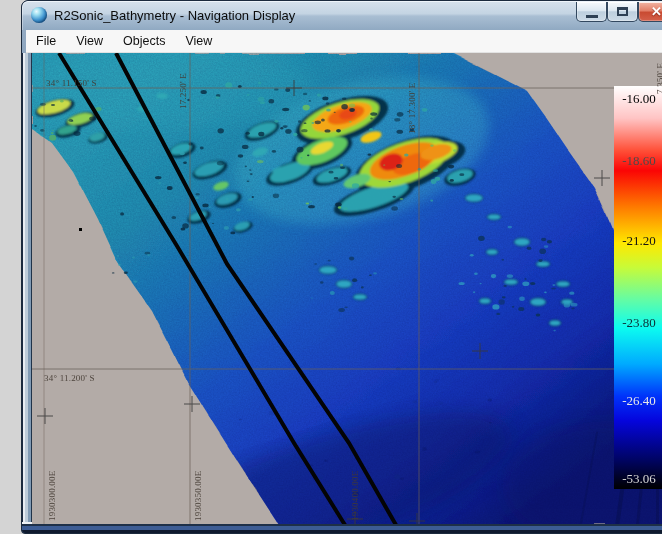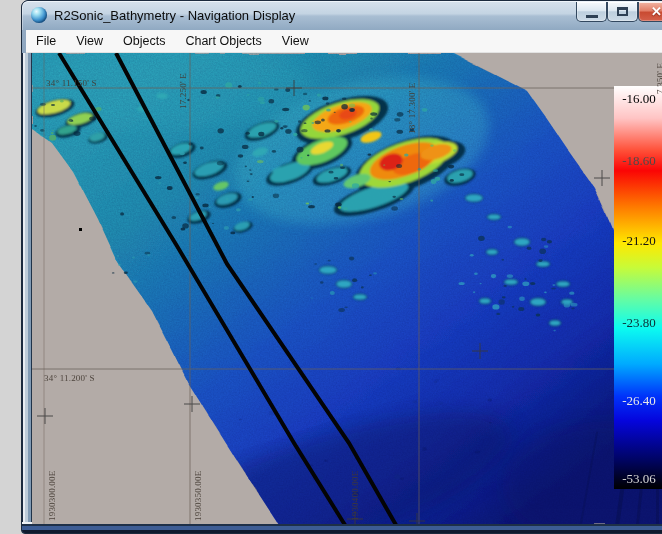--- a/index.html
+++ b/index.html
@@ -94,21 +94,20 @@
     <div class="winbtn" id="btn-close">
         <span>✕</span>
       </div>
   </div>
 
   <div id="body-frame">
     <div id="menubar">
         <div class="mi">File</div>
         <div class="mi">View</div>
         <div class="mi">Objects</div>
-        <div class="mi">Chart Objects</div>
         <div class="mi">View</div>
       </div>
     <div class="band" id="band-l"></div>
     <div class="band" id="band-r"></div>
     <div id="band-b"></div>
 
     <div id="map" style="top:23px;left:10px;">
       <svg id="mapsvg" width="642" height="471" viewBox="10 52 642 471" xmlns="http://www.w3.org/2000/svg">
         <defs>
           <linearGradient id="swathGrad" gradientUnits="userSpaceOnUse" x1="180" y1="40" x2="520" y2="500">

